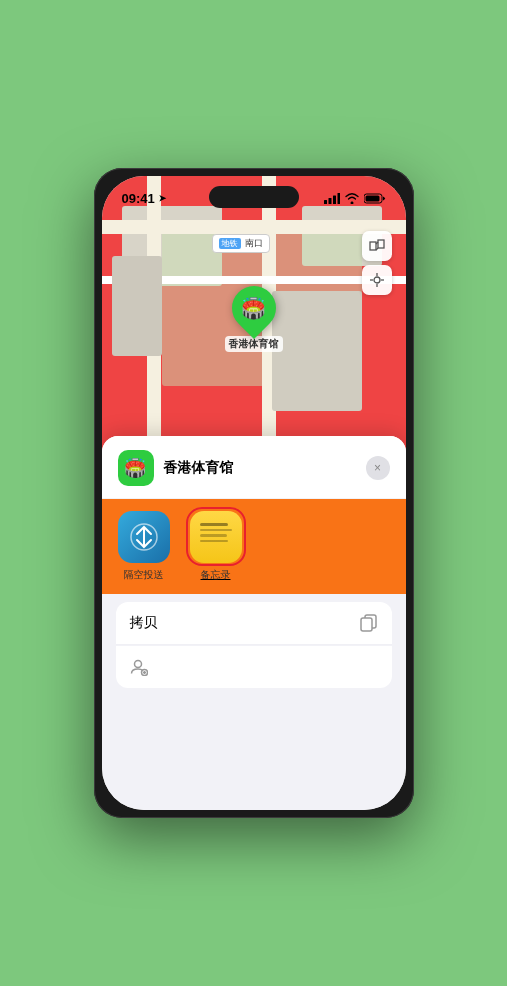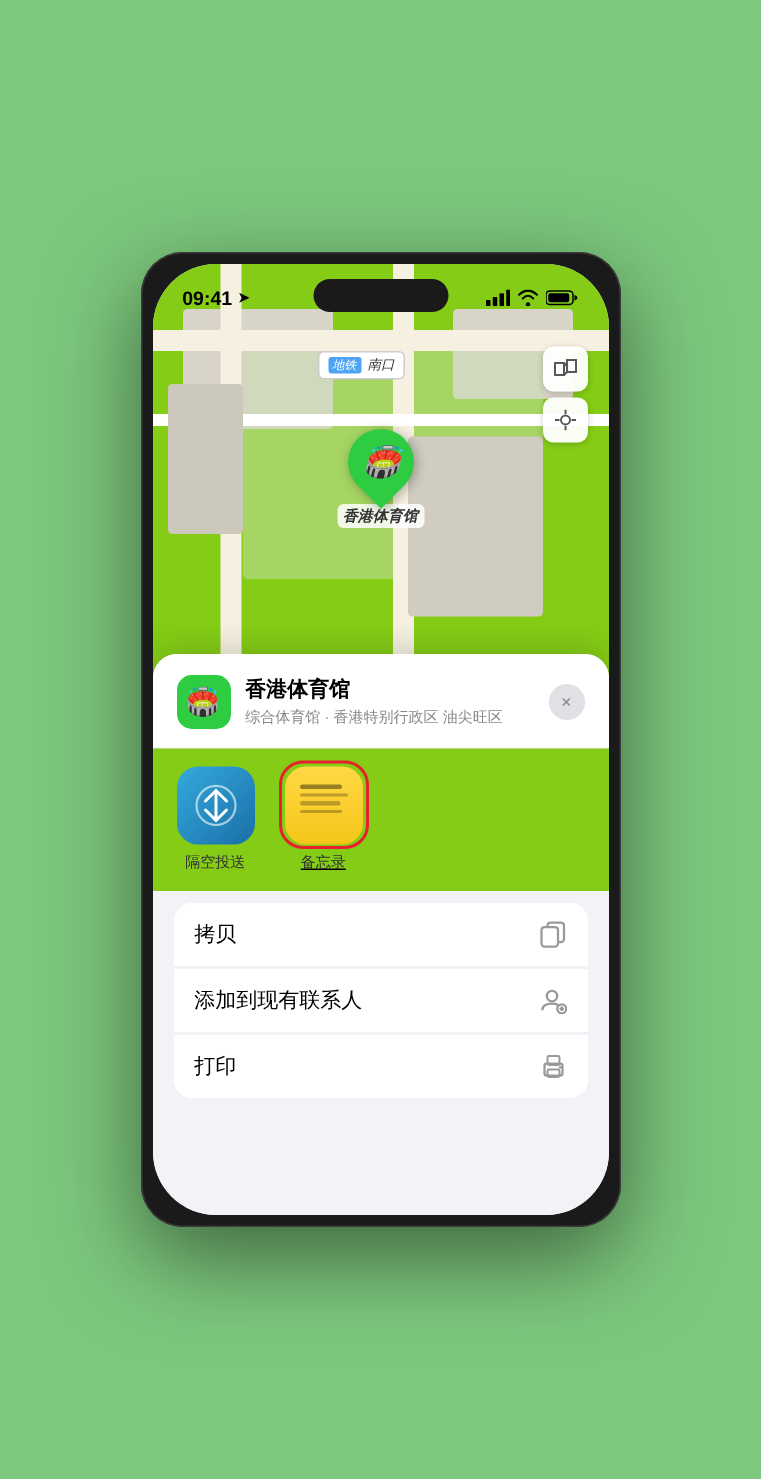--- a/index.html
+++ b/index.html
@@ -66,23 +66,22 @@
       align-items: center;
       gap: 5px;
     }
     
     .map-area {
       position: absolute;
       top: 0;
       left: 0;
       right: 0;
       height: 300px;
-      background: #84cc16;
+      background: #ef4444;
       overflow: hidden;
-      font-style: italic;
     }
     .map-canvas {
       width: 100%;
       height: 100%;
       position: relative;
     }
     
     .road-h {
       position: absolute;
       background: #fff;
@@ -236,21 +235,21 @@
       border-radius: 50%;
       display: flex;
       align-items: center;
       justify-content: center;
       color: #888;
       font-size: 12px;
       flex-shrink: 0;
     }
     
     .apps-row-container {
-      background: #84cc16;
+      background: #f97316;
       margin-top: 1px;
       padding: 12px 8px 12px;
       overflow: hidden;
     }
     .apps-row {
       display: flex;
       gap: 4px;
       align-items: flex-start;
     }
     .app-item {
@@ -422,21 +421,20 @@
         </div>
       </div>
     </div>
 
     <div class="bottom-sheet" style="top: 260px;">
 
       <div class="location-header">
         <div class="location-icon">🏟️</div>
         <div class="location-info">
           <div class="location-name">香港体育馆</div>
-          <div class="location-desc">综合体育馆 · 香港特别行政区 油尖旺区</div>
         </div>
         <div class="close-btn">
           <span>×</span>
         </div>
       </div>
 
       <div class="apps-row-container">
         <div class="apps-row">
 
           <div class="app-item">
@@ -477,39 +475,29 @@
         <div class="action-item">
           <span class="action-text">拷贝</span>
           <svg width="18" height="18" viewBox="0 0 18 18" fill="none">
             <rect x="5" y="1" width="11" height="13" rx="2" stroke="#999" stroke-width="1.5"></rect>
             <rect x="1" y="4" width="11" height="13" rx="2" stroke="#999" stroke-width="1.5" fill="white"></rect>
           </svg>
         </div>
 
 
         <div class="action-item">
-          <span class="action-text">添加到现有联系人</span>
           <svg width="18" height="18" viewBox="0 0 18 18" fill="none">
             <circle cx="8" cy="6" r="3.5" stroke="#999" stroke-width="1.5"></circle>
             <path d="M1.5 15.5 Q1.5 11 8 11 Q11 11 13 12.5" stroke="#999" stroke-width="1.5" fill="none"></path>
             <circle cx="14.5" cy="14.5" r="3" stroke="#999" stroke-width="1.5"></circle>
             <line x1="14.5" y1="13" x2="14.5" y2="16" stroke="#999" stroke-width="1.5"></line>
             <line x1="13" y1="14.5" x2="16" y2="14.5" stroke="#999" stroke-width="1.5"></line>
           </svg>
         </div>
 
 
-        <div class="action-item">
-          <span class="action-text">打印</span>
-          <svg width="18" height="18" viewBox="0 0 18 18" fill="none">
-            <rect x="3" y="7" width="12" height="8" rx="1.5" stroke="#999" stroke-width="1.5"></rect>
-            <rect x="5" y="11" width="8" height="5" rx="1" stroke="#999" stroke-width="1.3"></rect>
-            <rect x="5" y="2" width="8" height="6" rx="1" stroke="#999" stroke-width="1.3"></rect>
-            <circle cx="13.5" cy="9.5" r="1" fill="#999"></circle>
-          </svg>
-        </div>
 
       </div>
 
     </div>
 
   </div>
 </div>
 
 </body></html>

